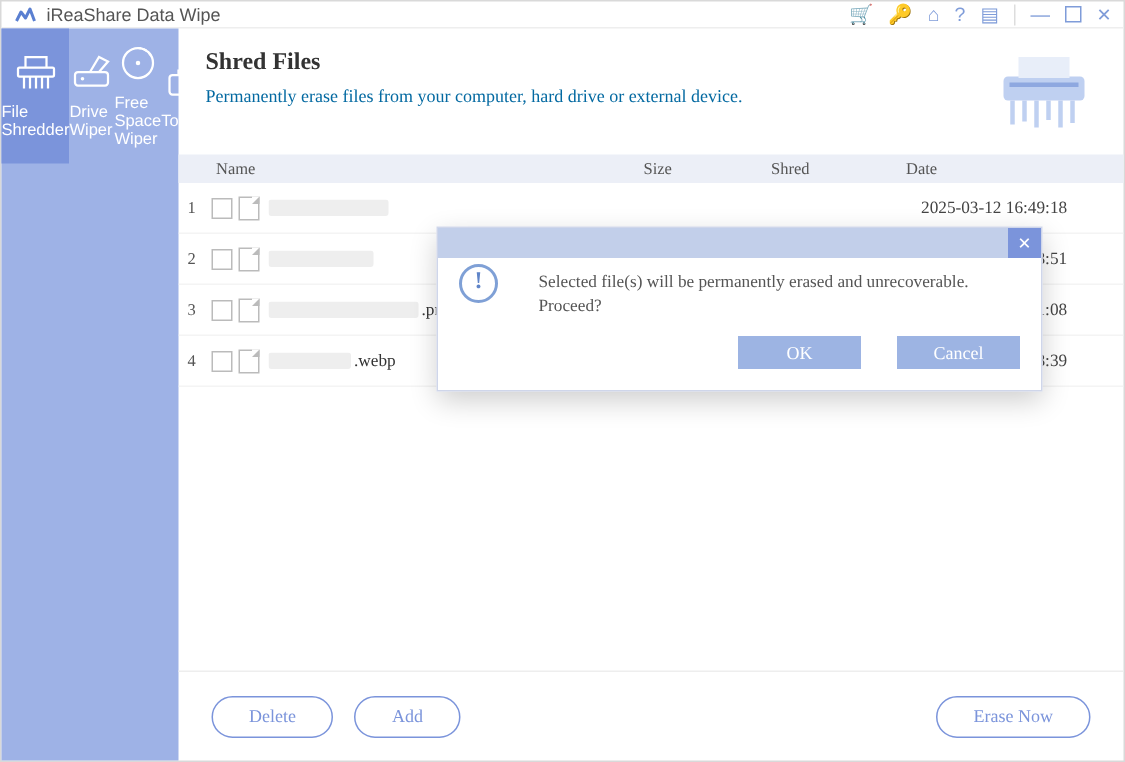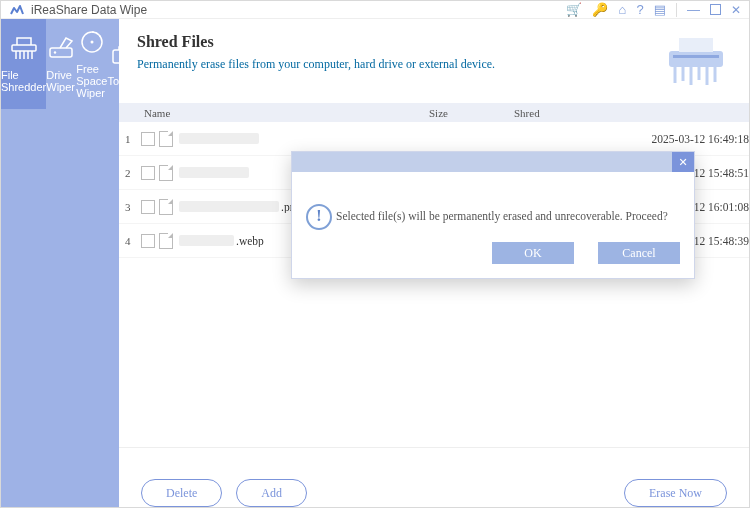--- a/index.html
+++ b/index.html
@@ -37,31 +37,31 @@
   .rows { flex: 1; overflow: auto; }
   .row { display: flex; align-items: center; height: 34px; border-bottom: 1px solid #f4f4f4; padding-left: 6px; }
   .row .num { width: 14px; font-size: 11px; color: #555; }
   .row .chk { width: 14px; height: 14px; border: 1px solid #bbb; margin: 0 4px 0 2px; }
   .row .fico { width: 14px; height: 16px; border: 1px solid #bbb; margin-right: 6px; position: relative; background:#fff; }
   .row .fico::after { content: ""; position: absolute; right: -1px; top: -1px; width: 5px; height: 5px; background: linear-gradient(135deg,#fff 48%,#bbb 52%);}
   .row .fname { width: 260px; font-size: 11.5px; color: #333; white-space: nowrap; overflow: hidden; text-overflow: ellipsis; display:flex; align-items:center; gap:2px;}
   .row .fname .blur { display:inline-block; height: 11px; background: #eee; border-radius:2px; filter: blur(0.4px); }
   .row .fsize { width: 85px; font-size: 11.5px; }
   .row .fpath { width: 90px; font-size: 11.5px; white-space: nowrap; overflow: hidden; text-overflow: ellipsis; }
-  .row .fdate { flex: 1; font-size: 11.5px; text-align: right; }
-
-  .footer { height: 60px; border-top: 1px solid #eee; display: flex; align-items: flex-end; padding: 0 22px; gap: 14px; }
+  .row .fdate { flex: 1; font-size: 11.5px; }
+
+  .footer { height: 60px; border-top: 1px solid #eee; display: flex; align-items: center; padding: 0 22px; gap: 14px; }
   .pill { height: 28px; padding: 0 24px; border: 1px solid #7b94db; border-radius: 14px; background: #fff; color: #7b94db; font-size: 12px; display: flex; align-items: center; cursor: pointer; }
   .footer .spacer { flex: 1; }
 
   
   .modal { position: absolute; left: 172px; top: 132px; width: 404px; background: #fff; border: 1px solid #cfd6ea; box-shadow: 0 6px 18px rgba(0,0,0,0.2); }
   .modal-title { height: 20px; background: #c2cfea; display: flex; align-items: center; justify-content: flex-end; }
   .modal-title .xbtn { width: 22px; height: 20px; background: #7b94db; color: #fff; display:flex; align-items:center; justify-content:center; font-size:11px; cursor:pointer; }
-  .modal-body { padding: 32px 14px 6px; display: flex; gap: 4px; align-items:flex-start; }
+  .modal-body { padding: 4px 14px 6px; display: flex; gap: 27px; align-items:flex-start; }
   .modal-body .mico { width: 26px; height: 26px; border-radius: 50%; border: 2px solid #7fa0d6; position: relative; flex-shrink:0; }
   .modal-body .mico::after { content: "!"; position:absolute; left:0; right:0; text-align:center; top:1px; color:#5f84c8; font-weight:bold; font-size:16px;}
   .modal-body .mtxt { font-size: 11.5px; color: #555; line-height: 1.4; padding-top:4px;}
   .modal-foot { display: flex; justify-content: flex-end; padding: 6px 14px 14px; gap: 24px; }
   .modal-btn { width: 82px; height: 22px; background: #9db4e3; color: #fff; font-size: 12px; display: flex; align-items: center; justify-content: center; cursor: pointer; }
 </style>
 </head>
 <body>
 
 <div class="window">
@@ -141,20 +141,21 @@
                 <line x1="54" y1="34" x2="54" y2="49"></line>
             </g>
           </svg>
         </div>
       </div>
 
       <div class="table-head">
         <div class="col-name">Name</div>
         <div class="col-size">Size</div>
         <div class="col-path">Shred</div>
+        <div class="col-date">Date</div>
       </div>
 
       <div class="rows">
         <div class="row">
           <span class="num">1</span>
           <span class="chk"></span>
           <span class="fico"></span>
           <span class="fname">
               <span class="blur" style="width:80px"></span>
               <span></span>

